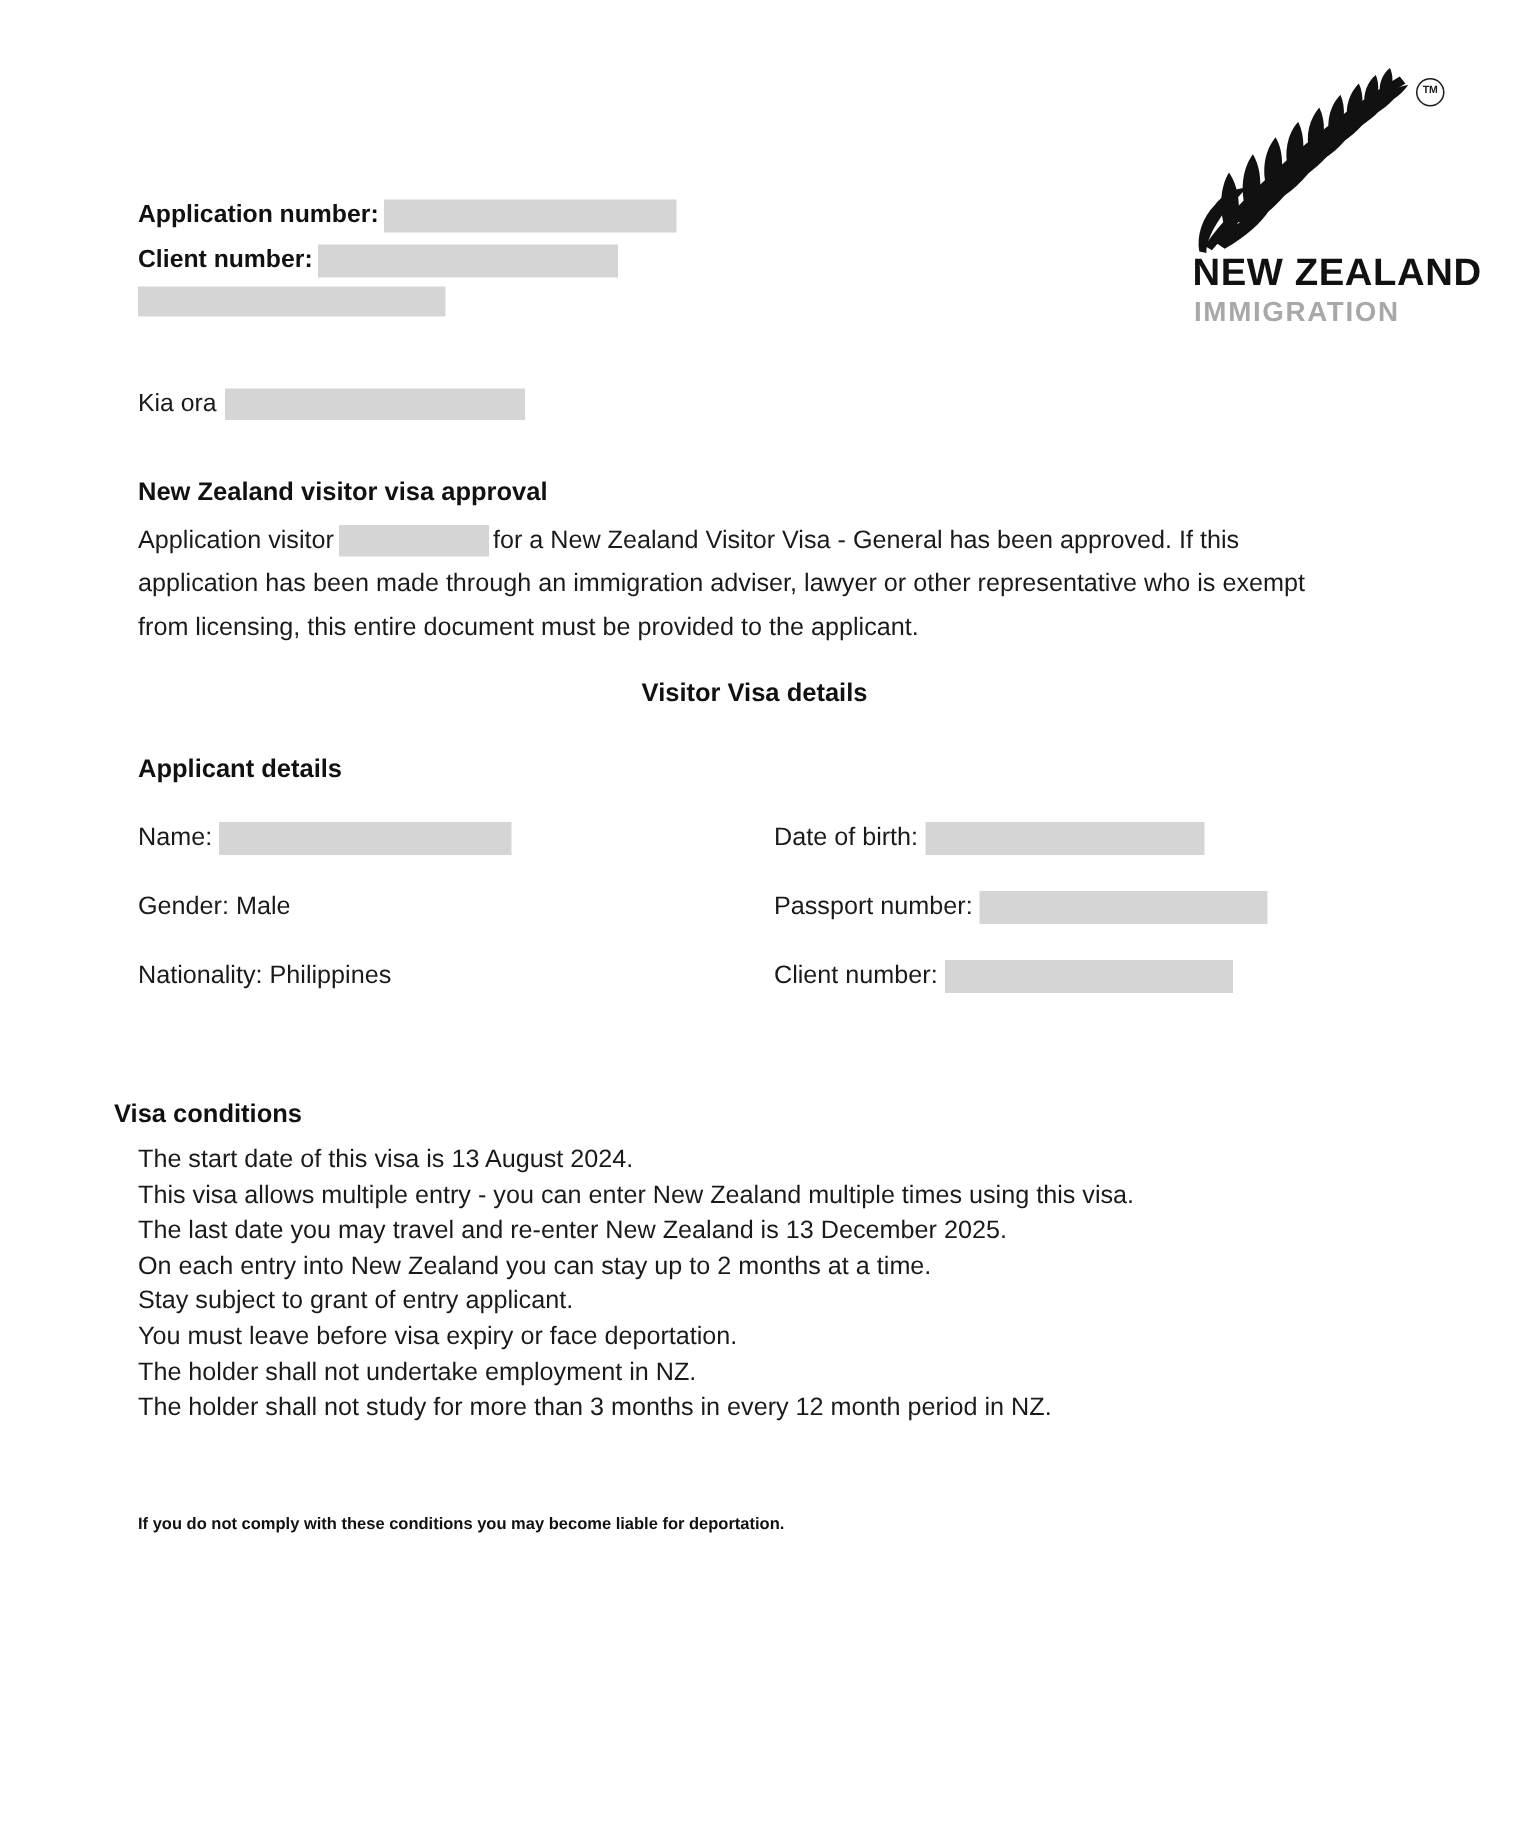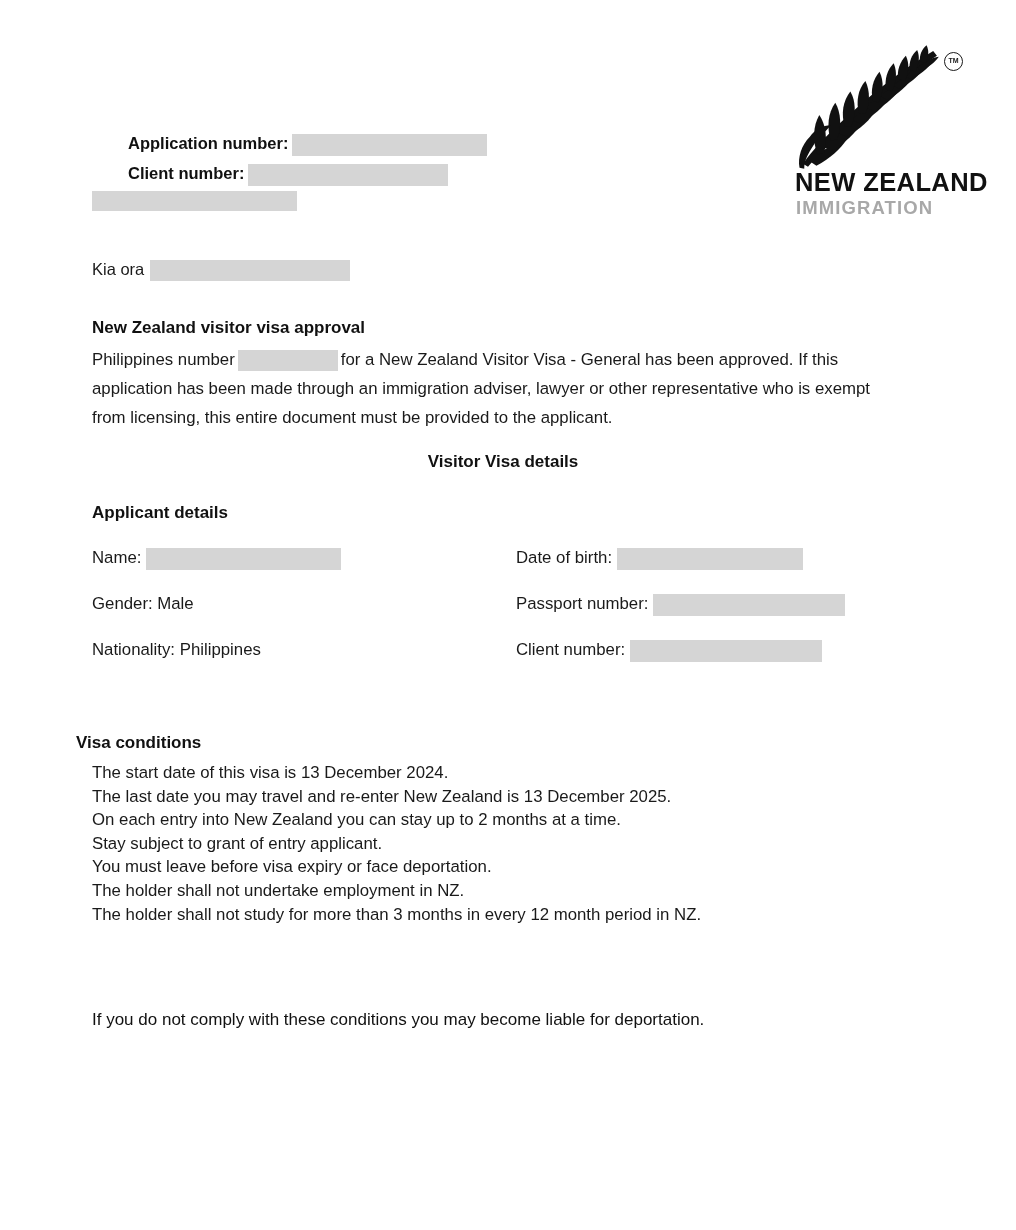--- a/index.html
+++ b/index.html
@@ -91,21 +91,21 @@
   }
 
   
   .hdr {
     position: absolute;
     left: 92px;
     top: 128px;
     font-size: 16.5px;
     line-height: 30px;
   }
-  .hdr-row { white-space: nowrap; margin-left: 36px; }
+  .hdr-row { white-space: nowrap; }
   .hdr-label {
     font-weight: bold;
     font-size: 16.5px;
     color: #111;
   }
   .hdr .redact { margin-left: 4px; }
 
   .hdr-extra {
     position: absolute;
     left: 92px;
@@ -216,22 +216,22 @@
     line-height: 23.6px;
     color: #1a1a1a;
   }
   .cond-line { white-space: nowrap; }
 
   
   .warning {
     position: absolute;
     left: 92px;
     top: 1010px;
-    font-size: 17px;
-    font-weight: normal;
+    font-size: 11px;
+    font-weight: bold;
     color: #111;
     white-space: nowrap;
   }
 </style>
 </head>
 <body>
 
 <div class="page">
 
   <div class="logo">
@@ -277,21 +277,21 @@
     </div>
   </div>
   <div class="hdr-extra redact-block"></div>
 
   <div class="kiaora">
     <span>Kia ora</span><span class="redact"></span>
   </div>
 
   <div class="approval-head">New Zealand visitor visa approval</div>
   <div class="approval-para">
-    <span>Philippines number</span><span class="redact"></span><span>for a New Zealand Visitor Visa - General has been approved. If this application has been made through an immigration adviser, lawyer or other representative who is exempt from licensing, this entire document must be provided to the applicant.</span>
+    <span>Application visitor</span><span class="redact"></span><span>for a New Zealand Visitor Visa - General has been approved. If this application has been made through an immigration adviser, lawyer or other representative who is exempt from licensing, this entire document must be provided to the applicant.</span>
   </div>
 
   <div class="section-title">Visitor Visa details</div>
 
   <div class="applicant-head">Applicant details</div>
 
   <div class="details-grid">
 
     <div class="details-row">
       <span class="details-left"><span>Name:</span><span class="redact" style="width:195px;"></span></span>
@@ -305,21 +305,22 @@
 
     <div class="details-row">
       <span class="details-left"><span>Nationality:</span>&nbsp;<span>Philippines</span></span>
       <span class="details-right"><span>Client number:</span><span class="redact" style="width:192px;"></span></span>
     </div>
 
   </div>
 
   <div class="cond-head">Visa conditions</div>
   <div class="cond-list">
-    <div class="cond-line">The start date of this visa is 13 December 2024.</div>
+    <div class="cond-line">The start date of this visa is 13 August 2024.</div>
+    <div class="cond-line">This visa allows multiple entry - you can enter New Zealand multiple times using this visa.</div>
     <div class="cond-line">The last date you may travel and re-enter New Zealand is 13 December 2025.</div>
     <div class="cond-line">On each entry into New Zealand you can stay up to 2 months at a time.</div>
     <div class="cond-line">Stay subject to grant of entry applicant.</div>
     <div class="cond-line">You must leave before visa expiry or face deportation.</div>
     <div class="cond-line">The holder shall not undertake employment in NZ.</div>
     <div class="cond-line">The holder shall not study for more than 3 months in every 12 month period in NZ.</div>
   </div>
 
   <div class="warning">If you do not comply with these conditions you may become liable for deportation.</div>
 

